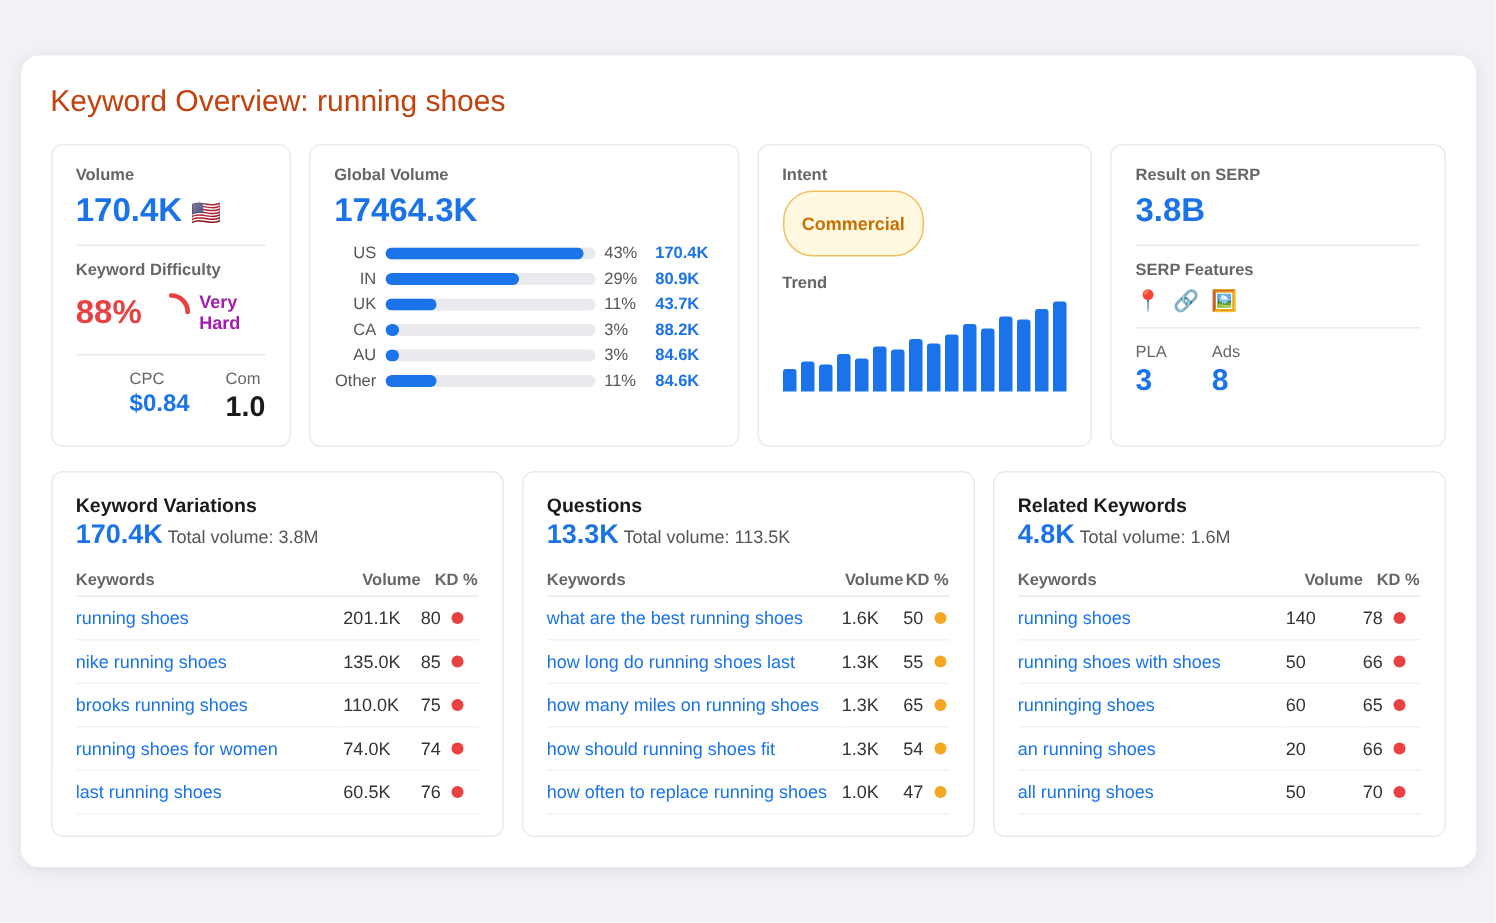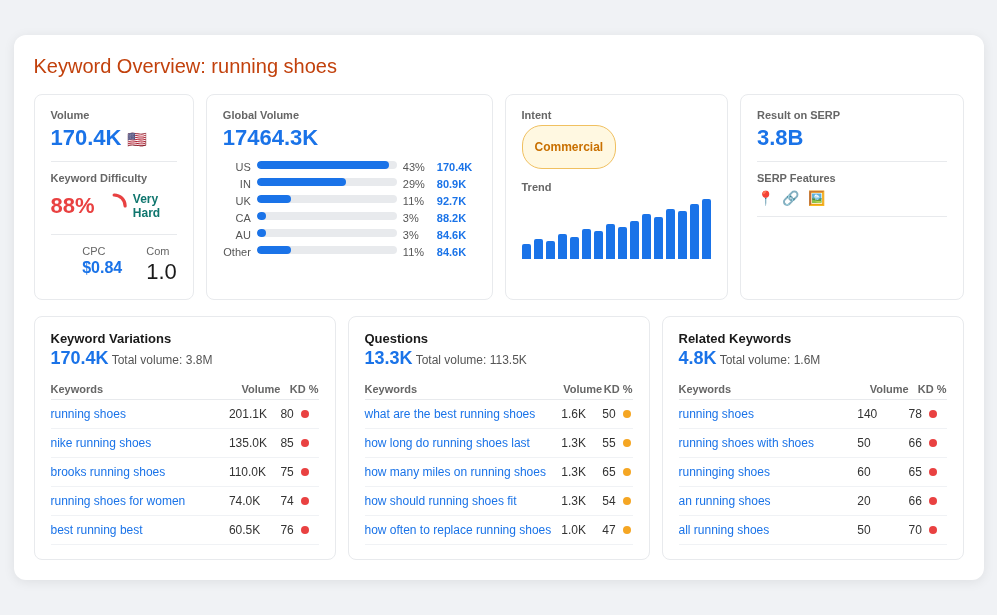--- a/index.html
+++ b/index.html
@@ -68,39 +68,39 @@
       font-size: 22px;
       font-weight: 700;
       color: #e94141;
     }
     .kd-gauge {
       width: 36px;
       height: 36px;
     }
     .kd-label {
       font-size: 12px;
-      color: #0f766e;
+      color: #a21caf;
       font-weight: 600;
     }
 
     .cpc-com-row { display: flex; gap: 24px; margin-top: 8px; justify-content: flex-end; }
     .cpc-block .sub-label { font-size: 11px; color: #666; margin-bottom: 2px; }
     .cpc-block .val { font-size: 16px; font-weight: 700; color: #1a73e8; }
-    .cpc-block .val-dark { font-size: 22px; font-weight: 400; color: #1a1a1a; }
+    .cpc-block .val-dark { font-size: 19px; font-weight: 700; color: #1a1a1a; }
 
     
     .global-value {
       font-size: 22px;
       font-weight: 700;
       color: #1a73e8;
       margin-bottom: 10px;
     }
     .bar-row {
       display: flex;
-      align-items: flex-start;
+      align-items: center;
       margin-bottom: 5px;
       gap: 6px;
     }
     .bar-country {
       font-size: 11px;
       color: #555;
       width: 28px;
       text-align: right;
     }
     .bar-track {
@@ -273,21 +273,21 @@
     </div>
     <span class="bar-pct">29%</span>
     <span class="bar-count">80.9K</span>
   </div>
           <div class="bar-row">
     <span class="bar-country">UK</span>
     <div class="bar-track">
       <div class="bar-fill" style="width:24.200000000000003%"></div>
     </div>
     <span class="bar-pct">11%</span>
-    <span class="bar-count">92.7K</span>
+    <span class="bar-count">43.7K</span>
   </div>
           <div class="bar-row">
     <span class="bar-country">CA</span>
     <div class="bar-track">
       <div class="bar-fill" style="width:6.6000000000000005%"></div>
     </div>
     <span class="bar-pct">3%</span>
     <span class="bar-count">88.2K</span>
   </div>
           <div class="bar-row">
@@ -337,20 +337,30 @@
       <div class="card-label">Result on SERP</div>
       <div class="serp-value">3.8B</div>
       <hr class="divider">
       <div class="serp-features-label">SERP Features</div>
       <div class="serp-icons">
         <span class="serp-icon">📍</span>
         <span class="serp-icon">🔗</span>
         <span class="serp-icon">🖼️</span>
       </div>
       <hr class="divider">
+      <div class="pla-ads-row">
+        <div class="pla-block">
+          <div class="sub-label">PLA</div>
+          <div class="pla-val">3</div>
+        </div>
+        <div class="pla-block">
+          <div class="sub-label">Ads</div>
+          <div class="pla-val">8</div>
+        </div>
+      </div>
     </div>
 
   </div>
 
   <div class="bottom-section">
 
     <div class="bottom-card">
       <div class="section-title">Keyword Variations</div>
       <div class="section-meta">
         <span class="count">170.4K</span>
@@ -379,21 +389,21 @@
       <td><a class="kw-link">brooks running shoes</a></td>
       <td class="right">110.0K</td>
       <td class="right">75 <span class="dot dot-red"></span></td>
     </tr>
             <tr>
       <td><a class="kw-link">running shoes for women</a></td>
       <td class="right">74.0K</td>
       <td class="right">74 <span class="dot dot-red"></span></td>
     </tr>
             <tr>
-      <td><a class="kw-link">best running best</a></td>
+      <td><a class="kw-link">last running shoes</a></td>
       <td class="right">60.5K</td>
       <td class="right">76 <span class="dot dot-red"></span></td>
     </tr>
           </tbody>
       </table>
     </div>
 
     <div class="bottom-card">
       <div class="section-title">Questions</div>
       <div class="section-meta">

